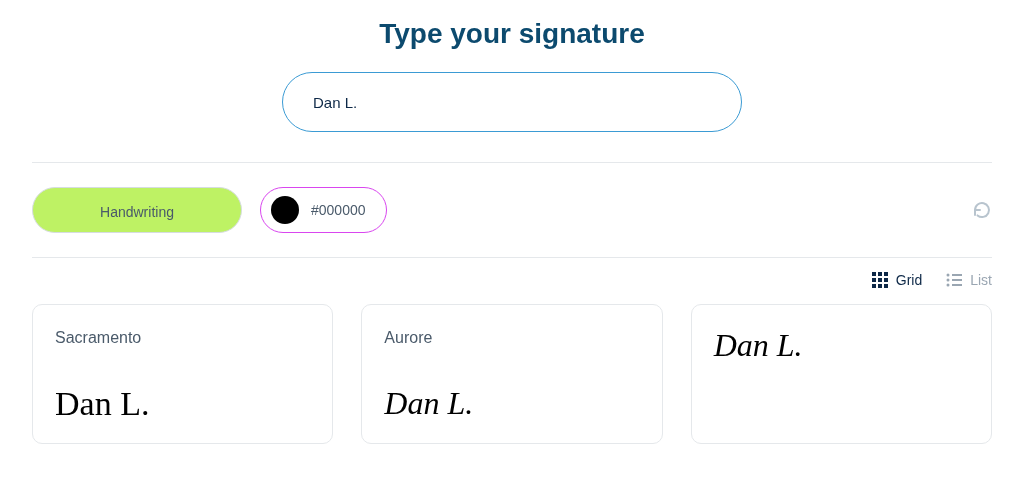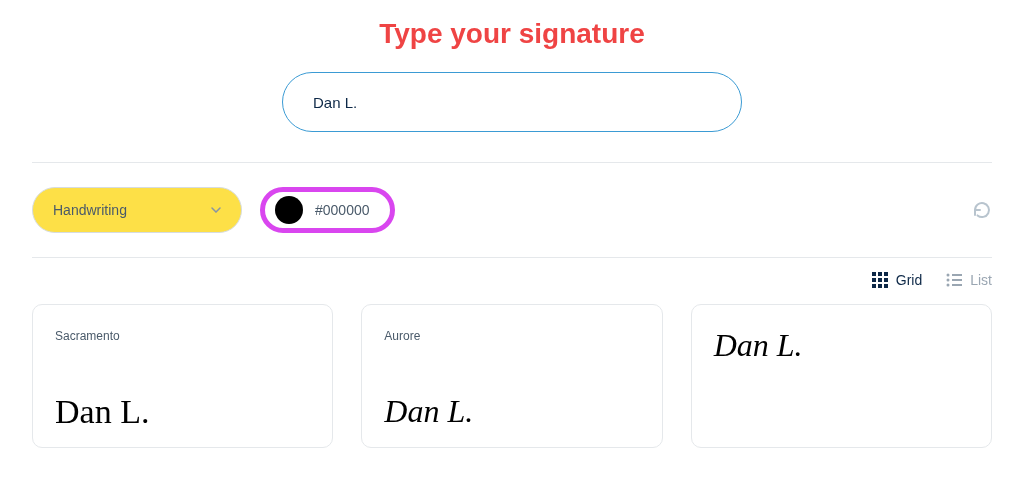--- a/index.html
+++ b/index.html
@@ -10,21 +10,21 @@
     body {
       font-family: -apple-system, BlinkMacSystemFont, 'Segoe UI', sans-serif;
       background: #fff;
       width: 1024px;
       height: 501px;
       overflow: hidden;
     }
     .page-title {
       font-size: 28px;
       font-weight: 700;
-      color: #ef4444;
+      color: #0c4a6e;
       text-align: center;
       padding-top: 18px;
       padding-bottom: 22px;
     }
     .input-wrapper {
       display: flex;
       justify-content: center;
       padding-bottom: 30px;
     }
     .signature-input {
@@ -55,35 +55,36 @@
     .dropdown {
       display: flex;
       align-items: center;
       justify-content: space-between;
       height: 46px;
       width: 210px;
       border: 1px solid #d6dce1;
       border-radius: 24px;
       padding: 16px 20px;
       cursor: pointer;
-      background: #fde047;
+      background: #bef264;
+      flex-direction: column;
     }
     .dropdown-label {
       font-size: 14px;
       color: #4a5a6a;
     }
     .chevron-down {
       width: 10px;
       height: 6px;
     }
     .color-pill {
       display: flex;
       align-items: center;
       height: 46px;
-      border: 5px solid #d946ef;
+      border: 1px solid #d946ef;
       border-radius: 24px;
       padding: 0 20px 0 10px;
       gap: 12px;
       cursor: pointer;
       background: #fff;
     }
     .color-swatch {
       width: 28px;
       height: 28px;
       border-radius: 50%;
@@ -136,23 +137,23 @@
     }
     .font-card {
       flex: 1;
       border: 1px solid #e5e8eb;
       border-radius: 10px;
       padding: 24px 22px 18px;
       background: #fff;
       min-height: 140px;
     }
     .font-name {
-      font-size: 12px;
+      font-size: 16px;
       color: #4a5a6a;
-      margin-bottom: 52px;
+      margin-bottom: 40px;
     }
     .signature-preview {
       font-size: 32px;
       color: #000;
       line-height: 1;
     }
     .font-sacramento {
       font-family: 'Brush Script MT', cursive;
       font-size: 34px;
     }

